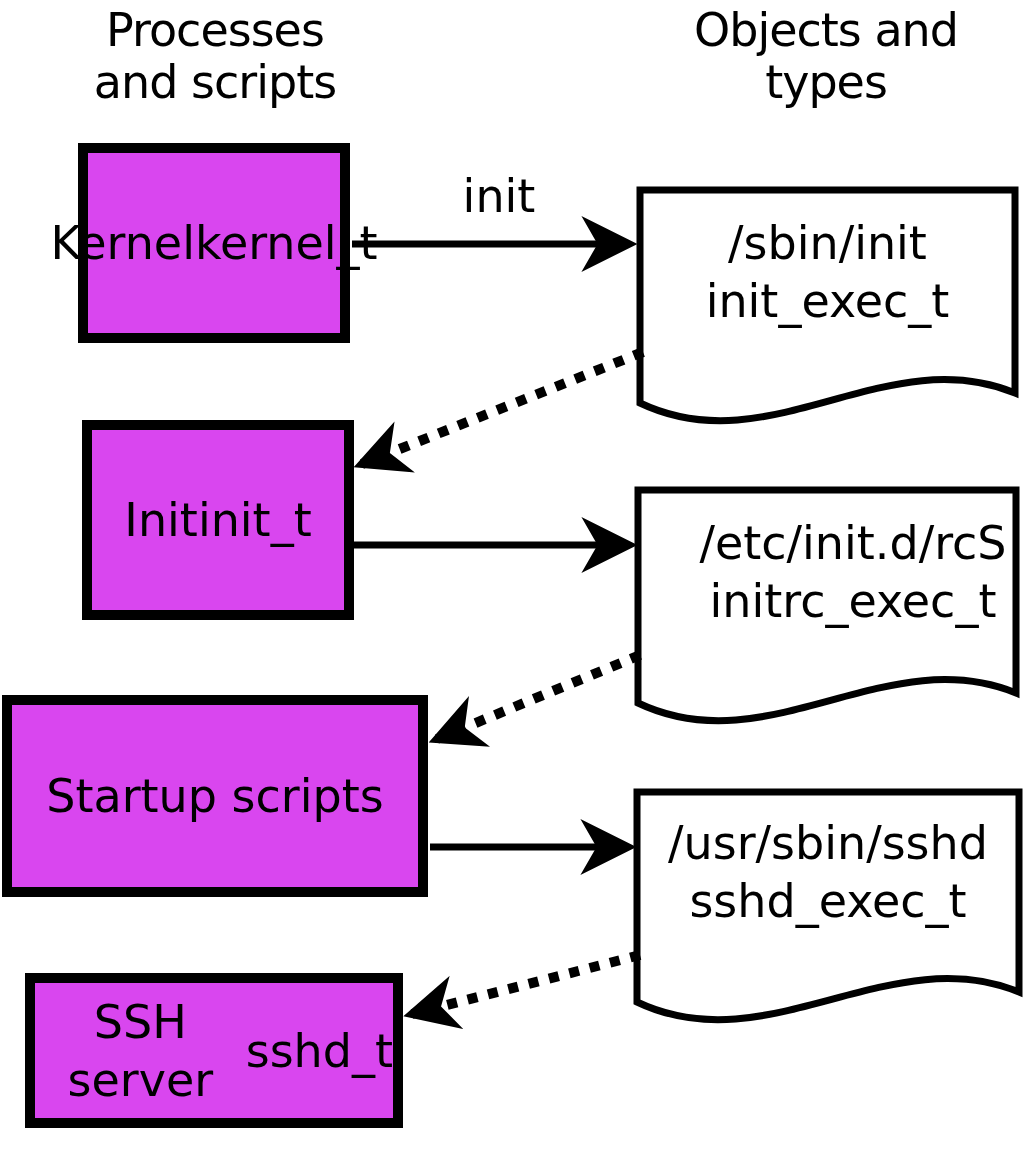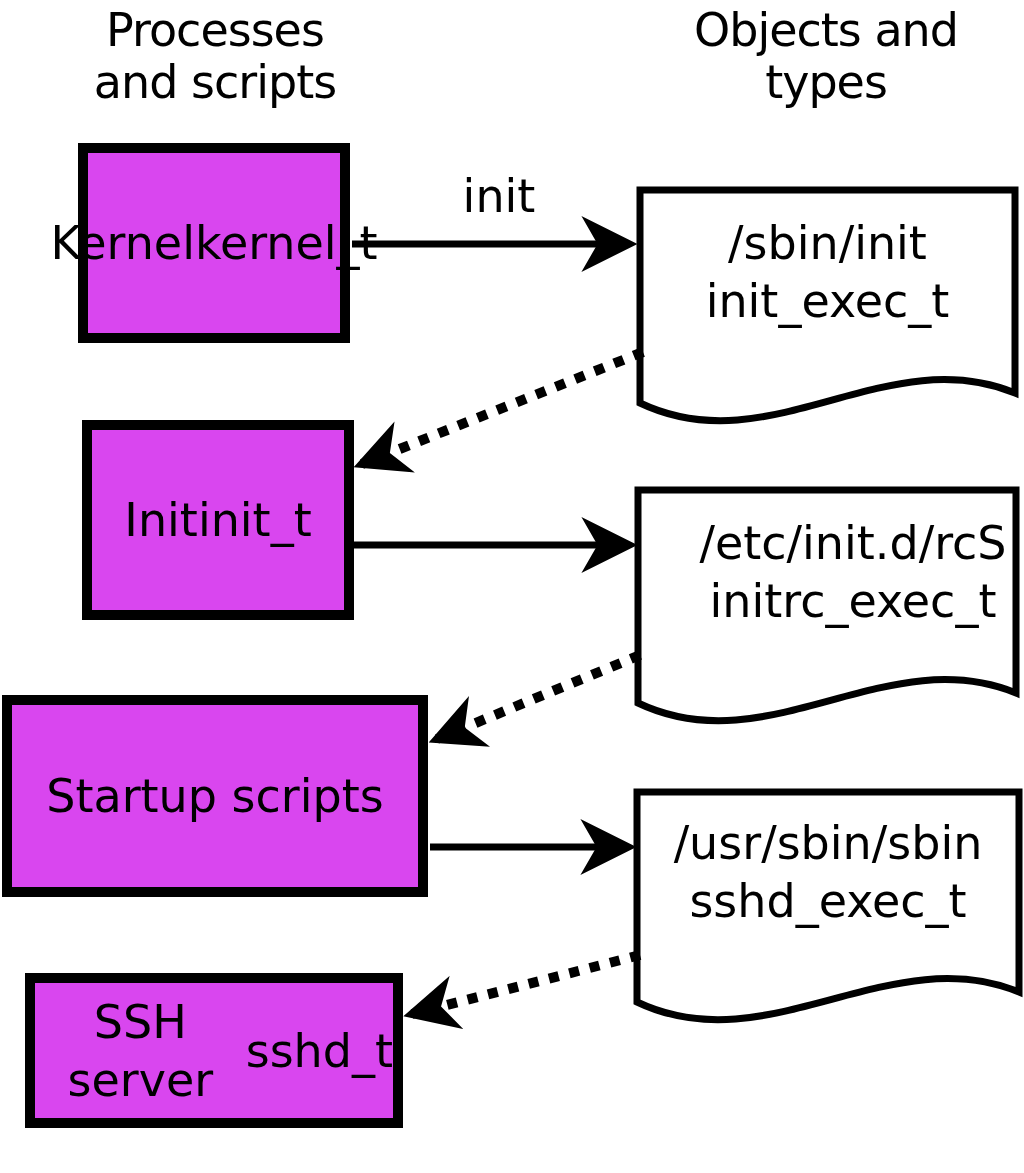--- a/index.html
+++ b/index.html
@@ -147,19 +147,19 @@
 
   <div class="doc-label doc-label-1">
     <div>/sbin/init</div>
     <div>init_exec_t</div>
   </div>
   <div class="doc-label doc-label-2">
     <div>/etc/init.d/rcS</div>
     <div>initrc_exec_t</div>
   </div>
   <div class="doc-label doc-label-3">
-    <div>/usr/sbin/sbin</div>
+    <div>/usr/sbin/sshd</div>
     <div>sshd_exec_t</div>
   </div>
 
   <div class="edge-label">init</div>
 
 </div>
 
 </body></html>

